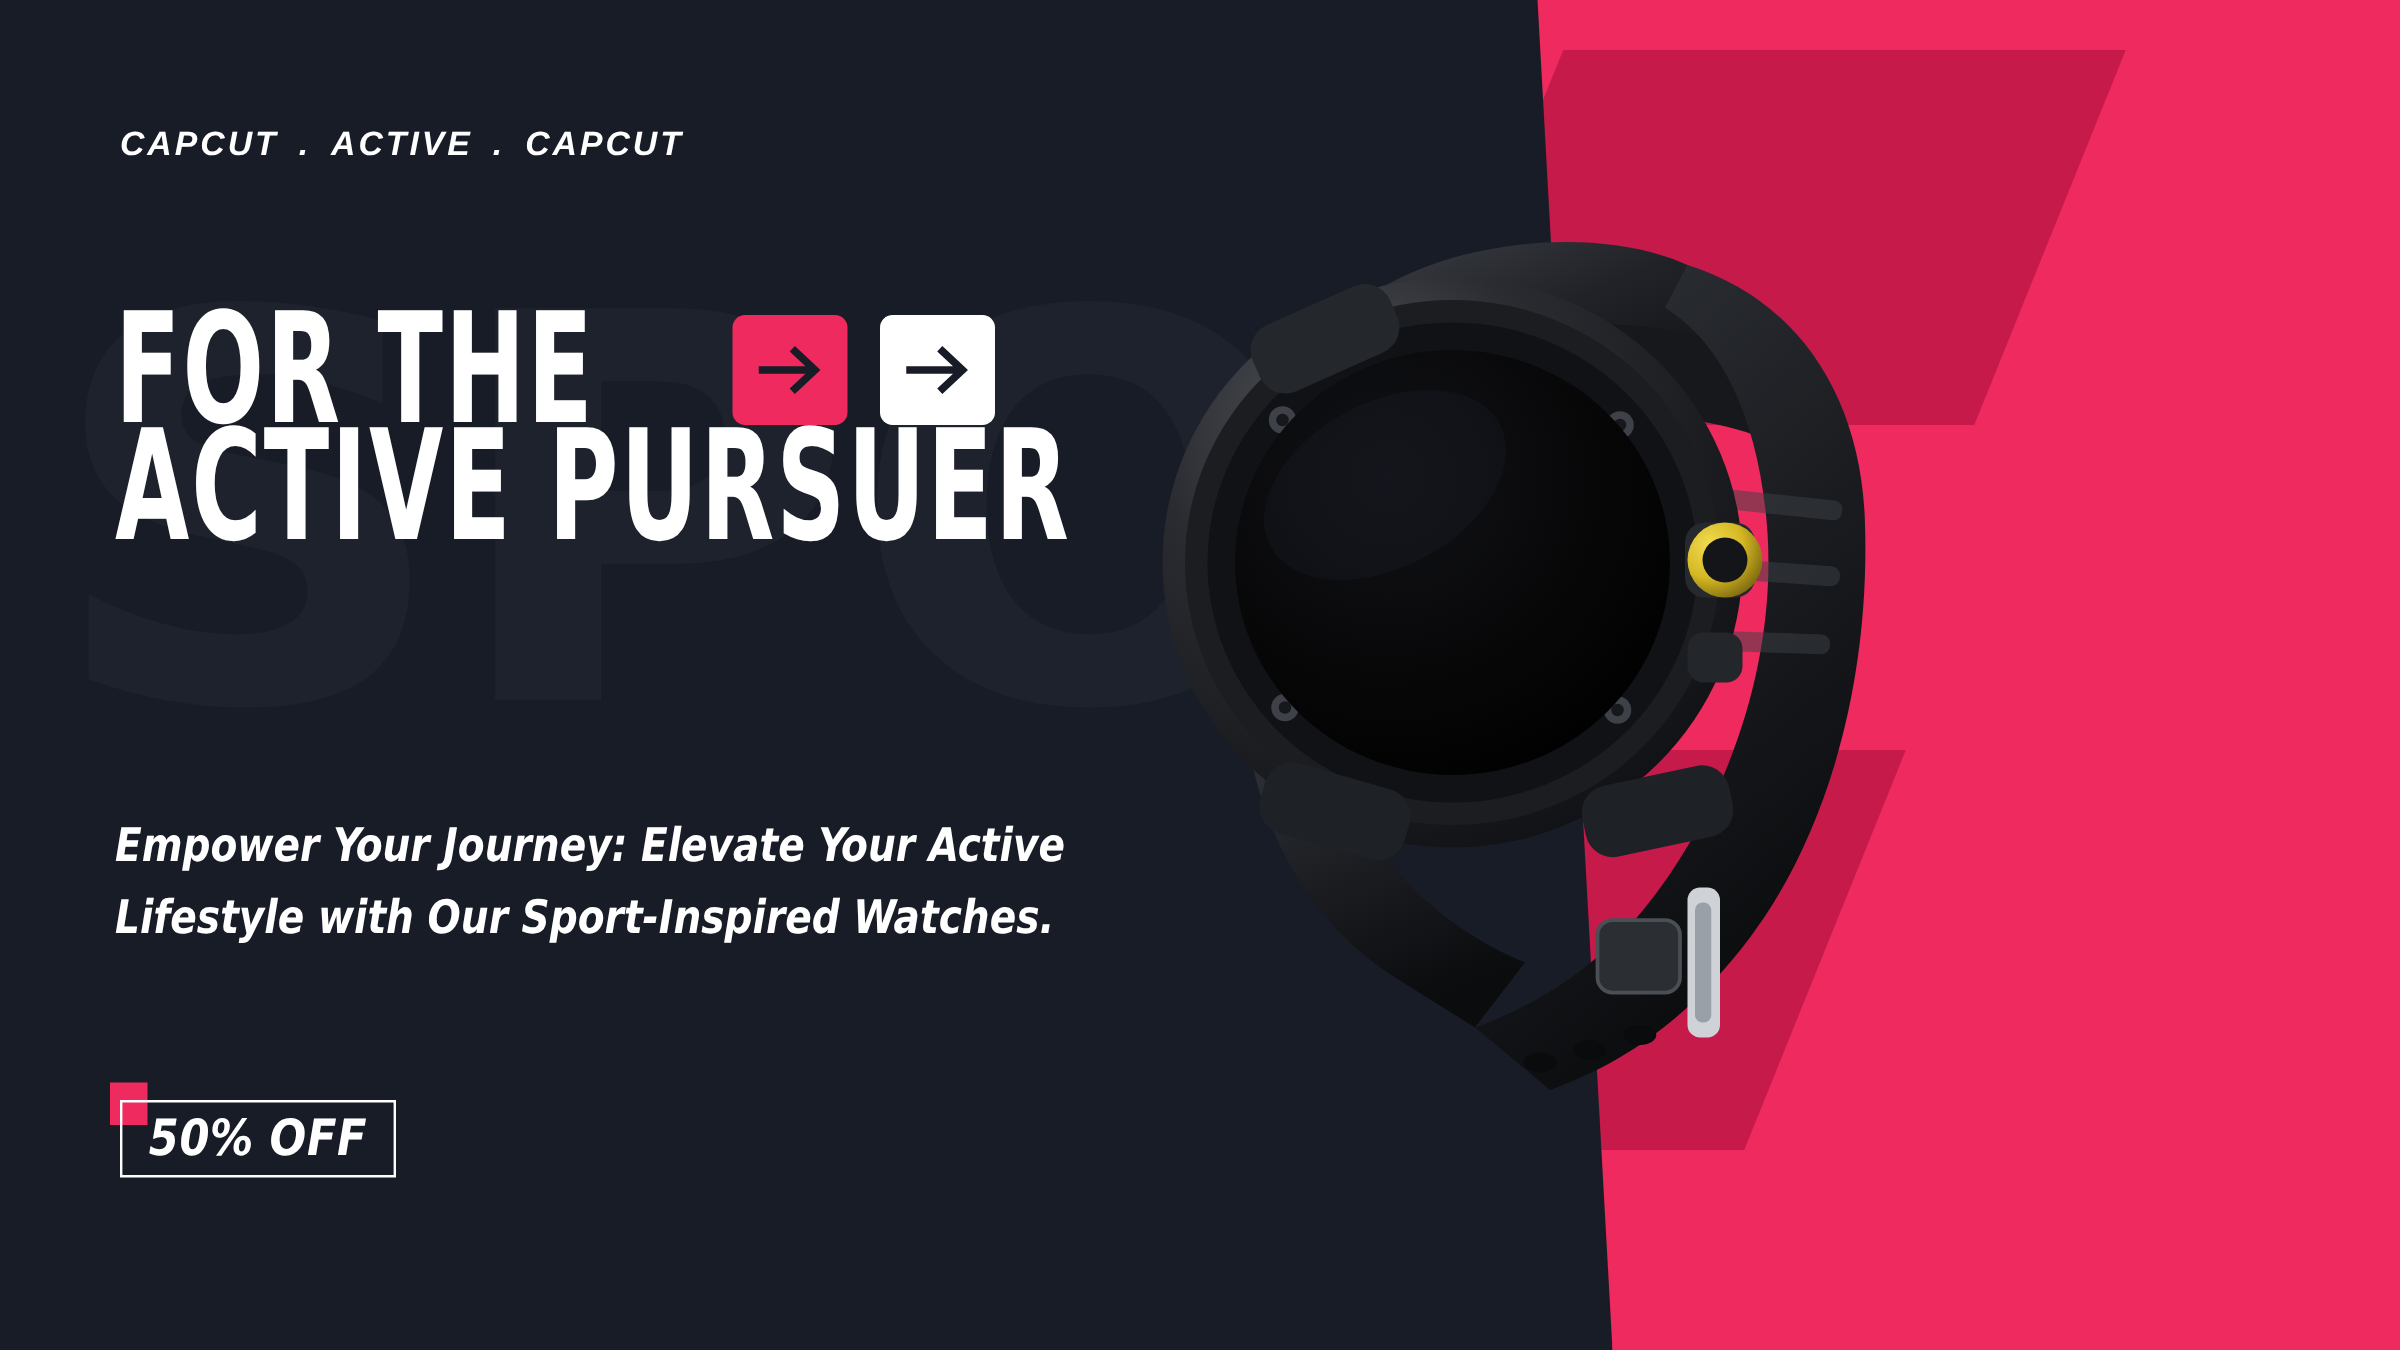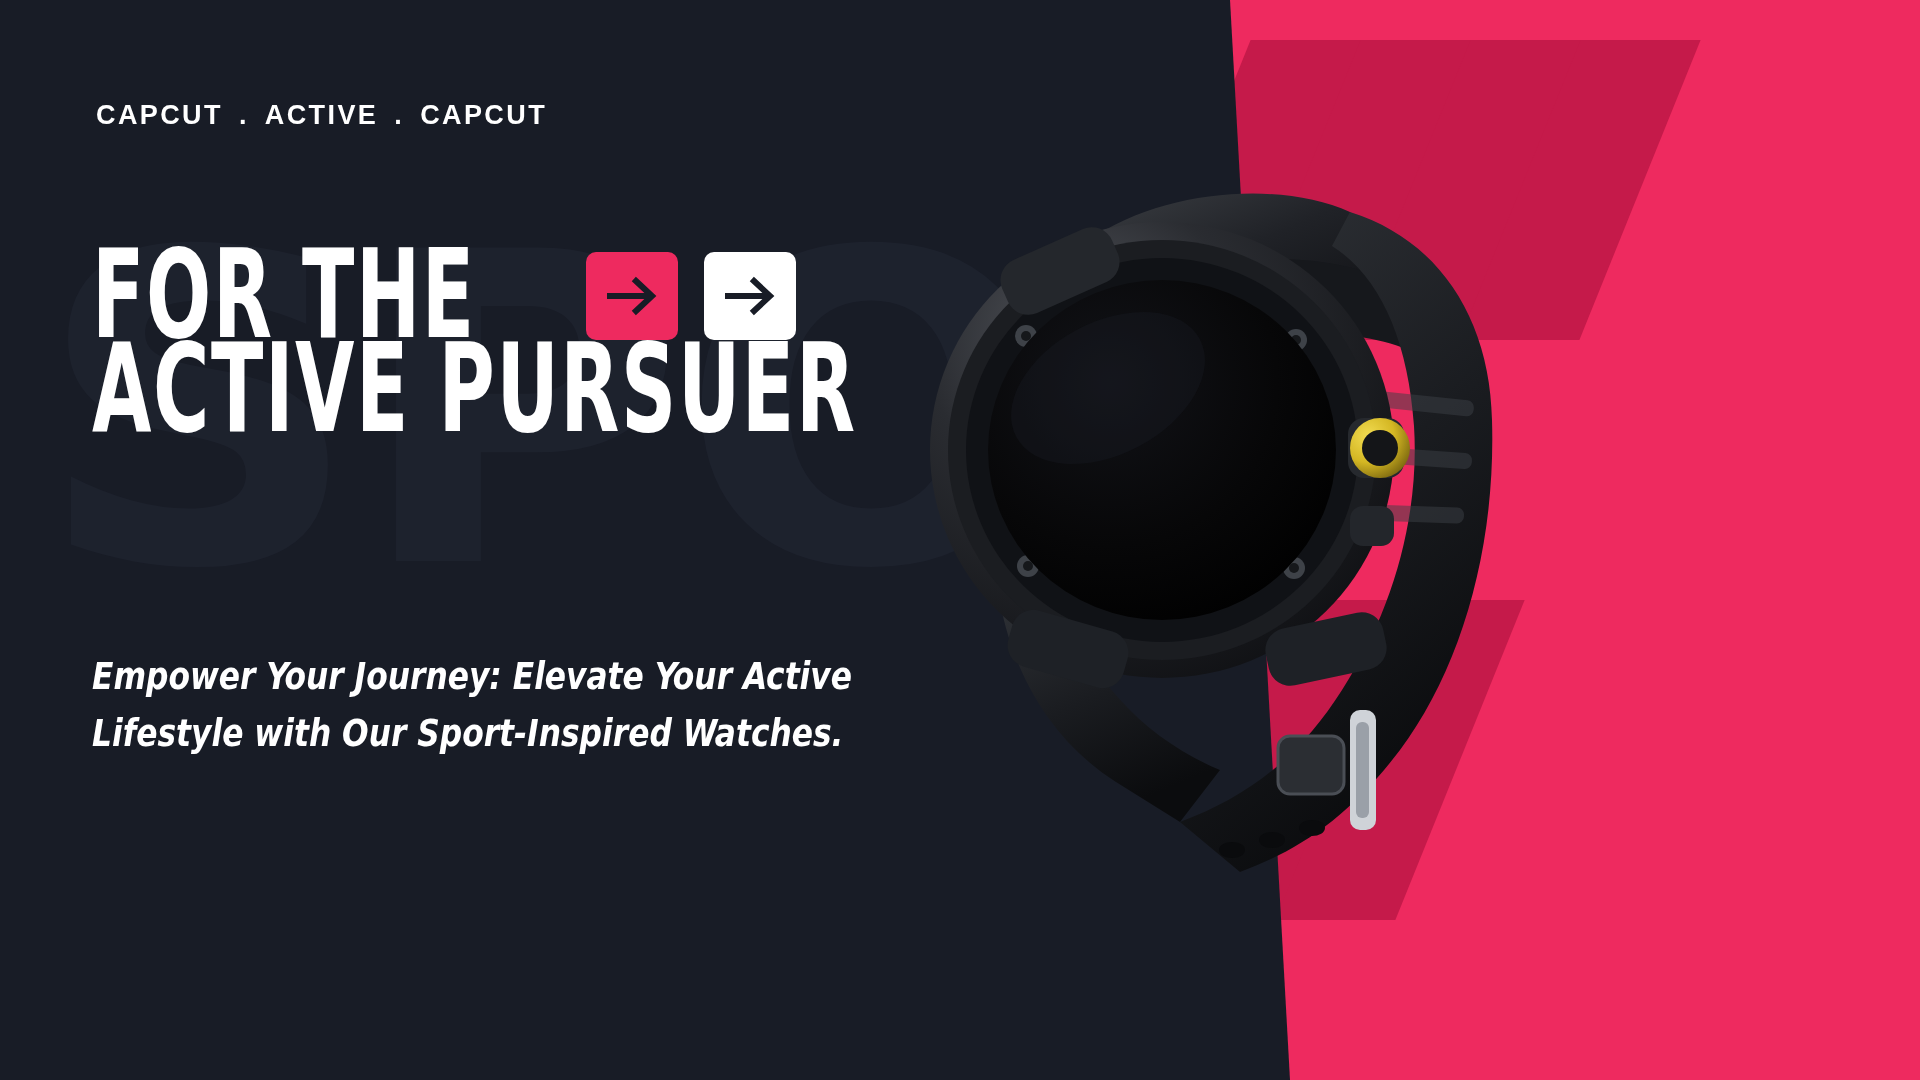--- a/index.html
+++ b/index.html
@@ -35,21 +35,21 @@
     color:#222734; opacity:.55;
     line-height:.85; z-index:4; user-select:none;
     transform:scaleX(1.05);
   }
 
   
   .content { position:relative; z-index:6; }
 
   .nav {
     position:absolute; left:96px; top:100px;
-    font-size:27px; font-weight:bold; 
+    font-size:27px; font-weight:bold; font-style:italic;
     letter-spacing:2.4px; color:#fff;
     display:flex; align-items:center; gap:16px;
   }
   .nav .dot { font-size:27px; }
 
   .headline {
     position:absolute; left:92px; top:246px;
     color:#fff;
   }
   .hl-row { display:flex; align-items:center; gap:26px; }
@@ -250,16 +250,20 @@
 
       <div class="hl-text hl-line2">ACTIVE PURSUER</div>
     </div>
 
     <div class="subtitle">
       <div>Empower Your Journey: Elevate Your Active</div>
       <div>Lifestyle with Our Sport-Inspired Watches.</div>
     </div>
 
     <div class="badges">
+      <div class="badge">
+        <div class="badge-tick"></div>
+        <div class="badge-box">50% OFF</div>
+      </div>
     </div>
 
   </div>
 </div>
 
 </body></html>

